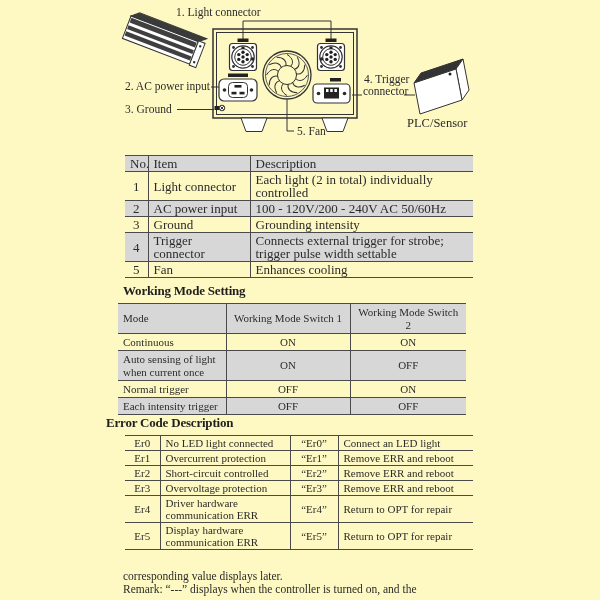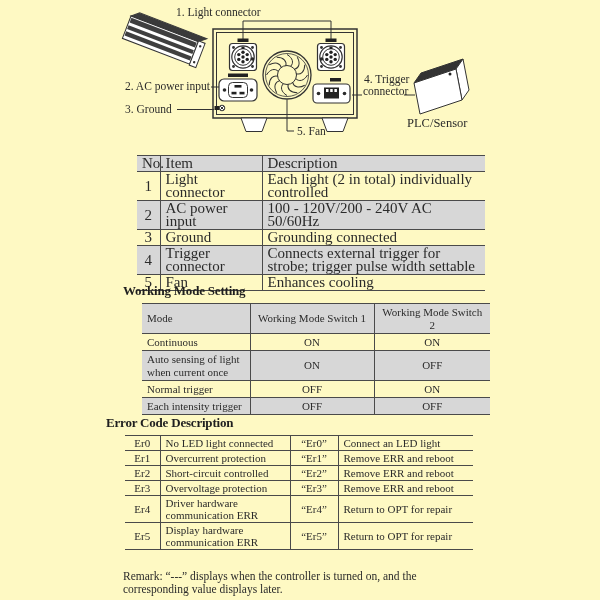--- a/index.html
+++ b/index.html
@@ -10,22 +10,22 @@
   .lbl-big{font-size:12.5px;}
   .h2{position:absolute;font-weight:bold;font-size:13px;line-height:16px;color:#1f1f1f;letter-spacing:-0.2px;}
   table.t{position:absolute;border-collapse:collapse;table-layout:fixed;
           font-family:"Liberation Serif",serif;color:#2b2b2b;}
   table.t td,table.t th{border:1px solid #4a4a4a;font-weight:normal;text-align:left;
           vertical-align:middle;padding:1px 5px;}
   table.t tr>*:first-child{border-left:none;}
   table.t tr>*:last-child{border-right:none;}
   table.t .c{text-align:center;}
   table.t tr.sh>*{background:#d7d7d7;}
-  #parts-table{left:125px;top:155px;width:348px;font-size:15px;line-height:13px;margin-left:12px;}
-  #wm-table{left:142px;top:303px;width:348px;font-size:11px;line-height:13px;}
+  #parts-table{left:125px;top:155px;width:348px;font-size:13px;line-height:13px;}
+  #wm-table{left:118px;top:303px;width:348px;font-size:11px;line-height:13px;}
   #wm-table td,#wm-table th{padding:1.5px 5px;}
   #ec-table{left:125px;top:435px;width:348px;font-size:11px;line-height:12px;}
   #wm-title{left:123px;top:283px;}
   #ec-title{left:106px;top:415px;}
   .remark{position:absolute;left:123px;top:570px;width:360px;font-size:11.5px;line-height:12.5px;}
 </style>
 </head>
 <body>
 
 <div class="page">
@@ -186,21 +186,21 @@
         <td>Each light (2 in total) individually controlled</td>
       </tr>
       <tr class="sh">
         <td class="c">2</td>
         <td>AC power input</td>
         <td>100 - 120V/200 - 240V AC  50/60Hz</td>
       </tr>
       <tr>
         <td class="c">3</td>
         <td>Ground</td>
-        <td>Grounding connected</td>
+        <td>Grounding intensity</td>
       </tr>
       <tr class="sh">
         <td class="c">4</td>
         <td>Trigger connector</td>
         <td>Connects external trigger for strobe; trigger pulse width settable</td>
       </tr>
       <tr>
         <td class="c">5</td>
         <td>Fan</td>
         <td>Enhances cooling</td>
@@ -288,17 +288,17 @@
       <tr>
         <td class="c">Er5</td>
         <td>Display hardware communication ERR</td>
         <td class="c">“Er5”</td>
         <td>Return to OPT for repair</td>
       </tr>
     </tbody>
   </table>
 
   <div class="remark">
+    <div>corresponding value displays later.</div>
     <div>Remark: “---” displays when the controller is turned on, and the</div>
-    <div>corresponding value displays later.</div>
   </div>
 
 </div>
 
 </body></html>

